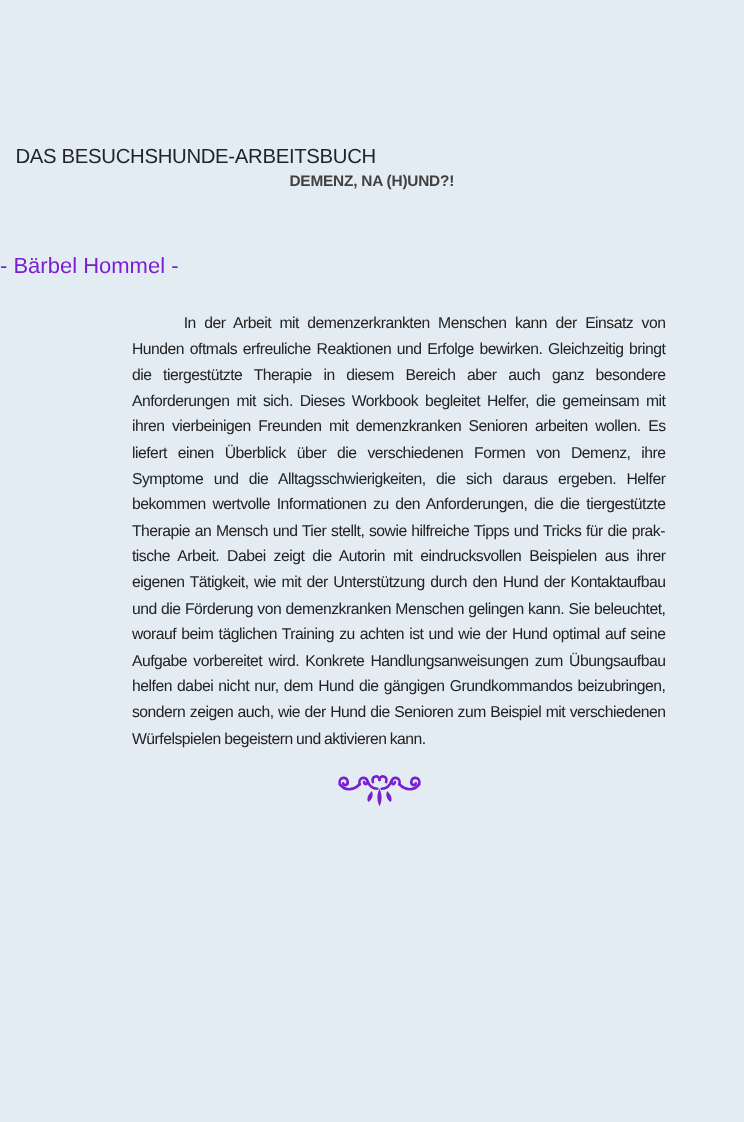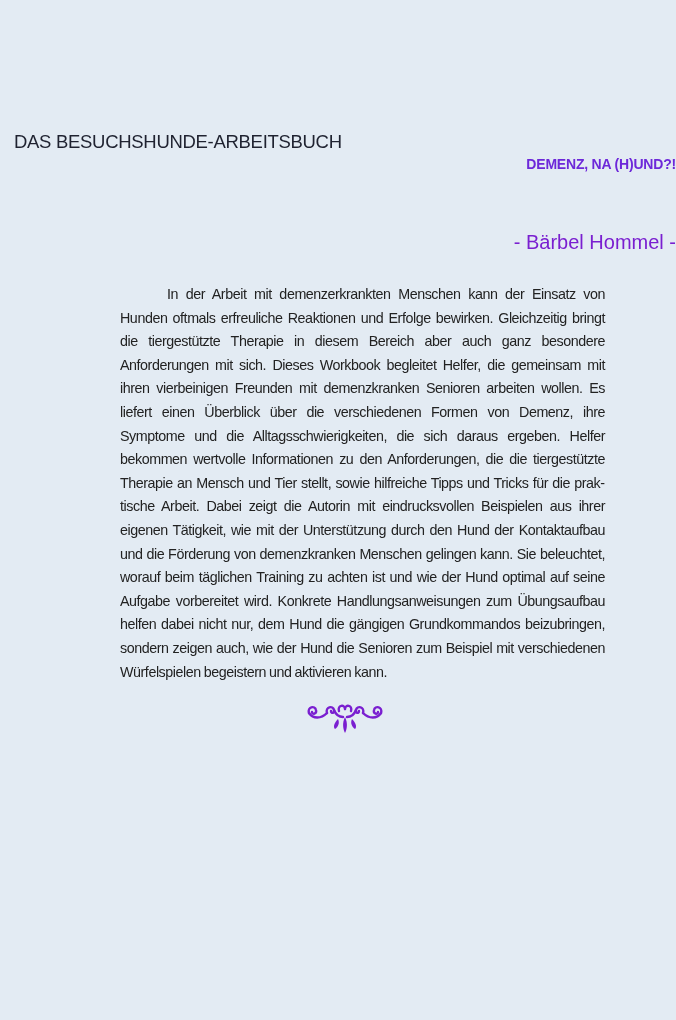--- a/index.html
+++ b/index.html
@@ -23,32 +23,32 @@
       color: #1f2230;
       letter-spacing: -0.3px;
       font-weight: normal;
       margin: 14px;
     }
     .subtitle {
       position: absolute;
       top: 156px;
       left: 0;
       width: 676px;
-      text-align: right;
+      text-align: center;
       font-size: 14px;
-      color: #6d28d9;
+      color: #404040;
       letter-spacing: -0.2px;
       margin: 0;
     }
     .author {
       position: absolute;
       top: 231px;
       left: 0;
       width: 676px;
-      text-align: right;
+      text-align: left;
       font-size: 20px;
       color: #7a1fd0;
       margin: 0;
     }
     .body-text {
       position: absolute;
       top: 265px;
       left: 102px;
       width: 485px;
       font-size: 14.3px;

